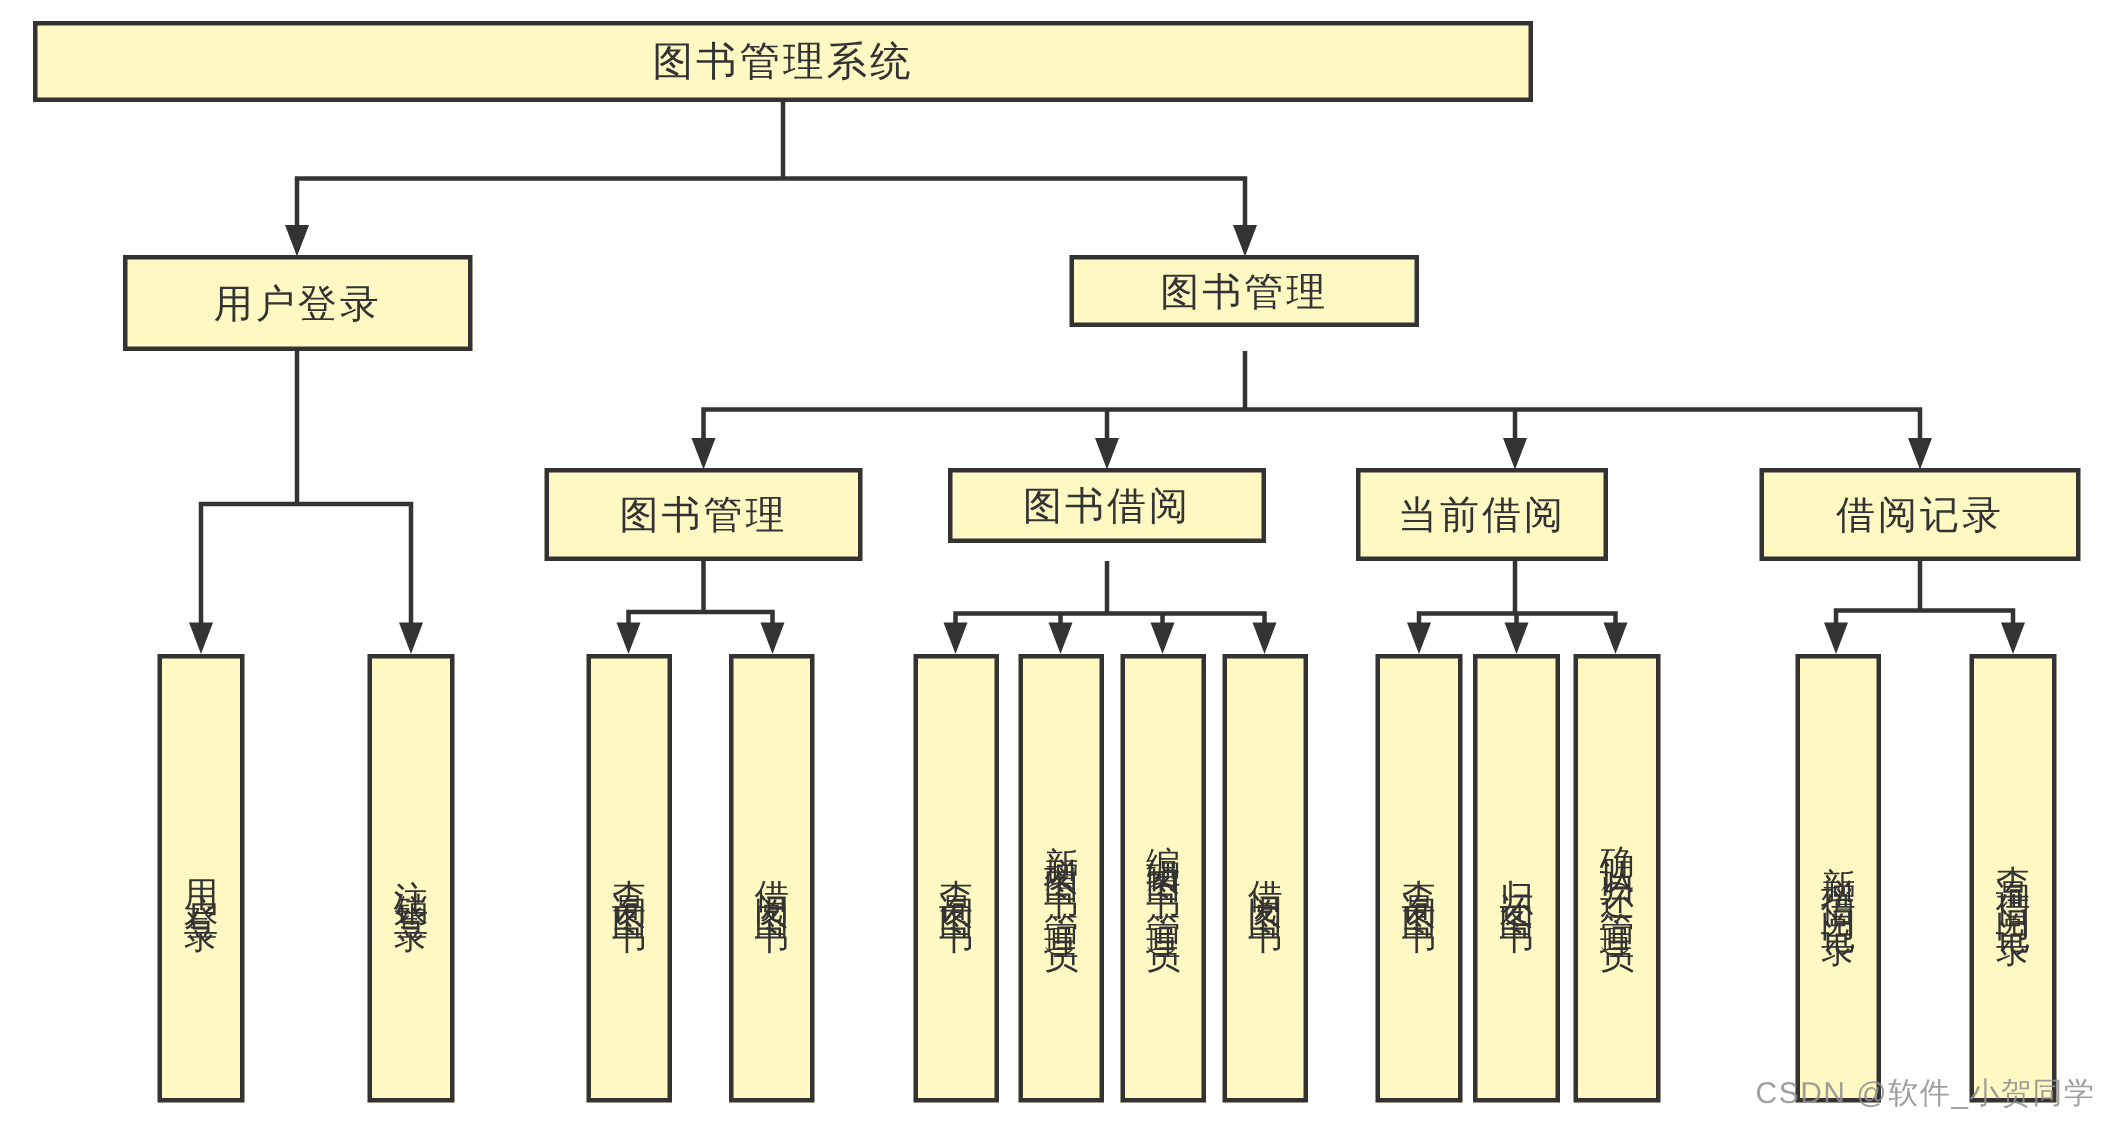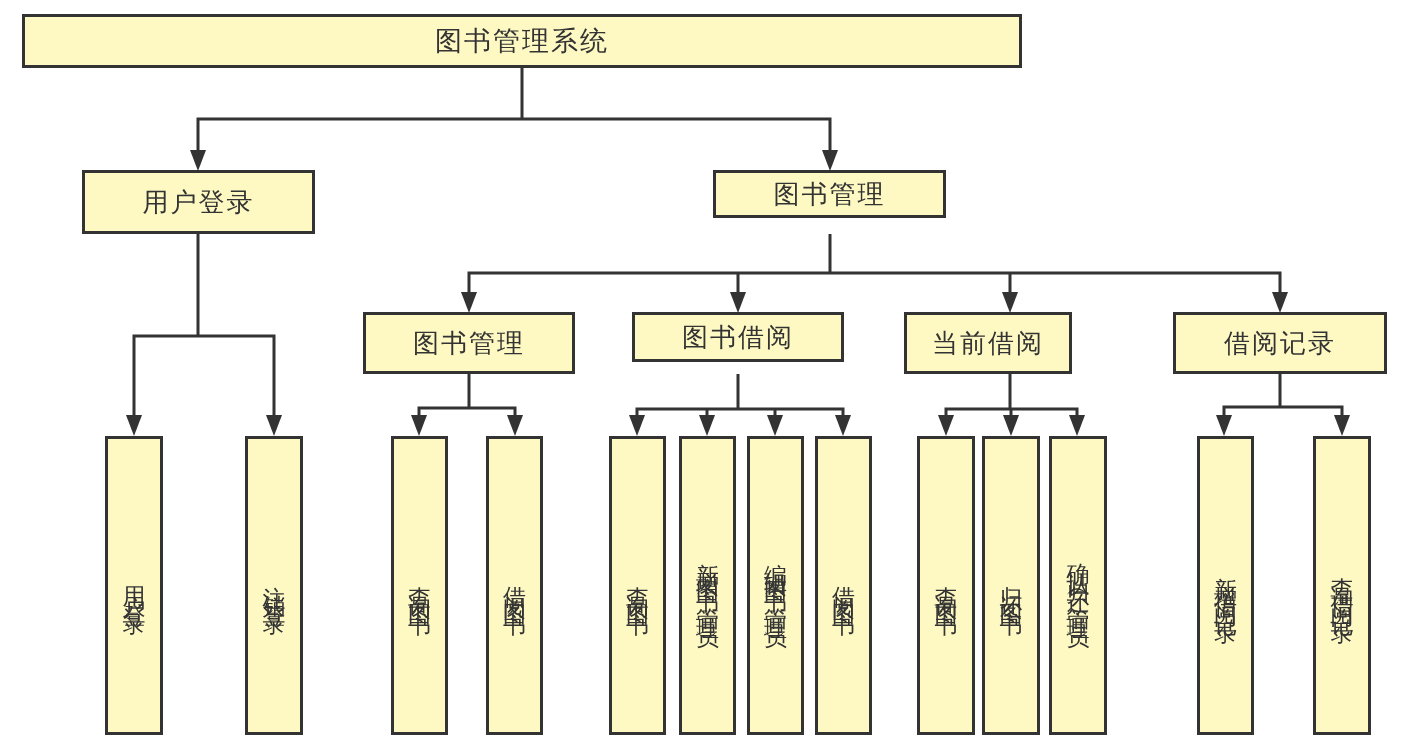--- a/index.html
+++ b/index.html
@@ -113,14 +113,15 @@
   <div class="box vbox" style="left:747px; top:436px; width:57px; height:299px;">编辑图书（管理员）</div>
   <div class="box vbox" style="left:815px; top:436px; width:57px; height:299px;">借阅图书</div>
 
   <div class="box vbox" style="left:917px; top:436px; width:58px; height:299px;">查询图书</div>
   <div class="box vbox" style="left:982px; top:436px; width:58px; height:299px;">归还图书</div>
   <div class="box vbox" style="left:1049px; top:436px; width:58px; height:299px;">确认归还（管理员）</div>
 
   <div class="box vbox" style="left:1197px; top:436px; width:57px; height:299px;">新增借阅记录</div>
   <div class="box vbox" style="left:1313px; top:436px; width:58px; height:299px;">查询借阅记录</div>
 
+  <div class="watermark">CSDN @软件_小贺同学</div>
 
 </div>
 
 </body></html>

